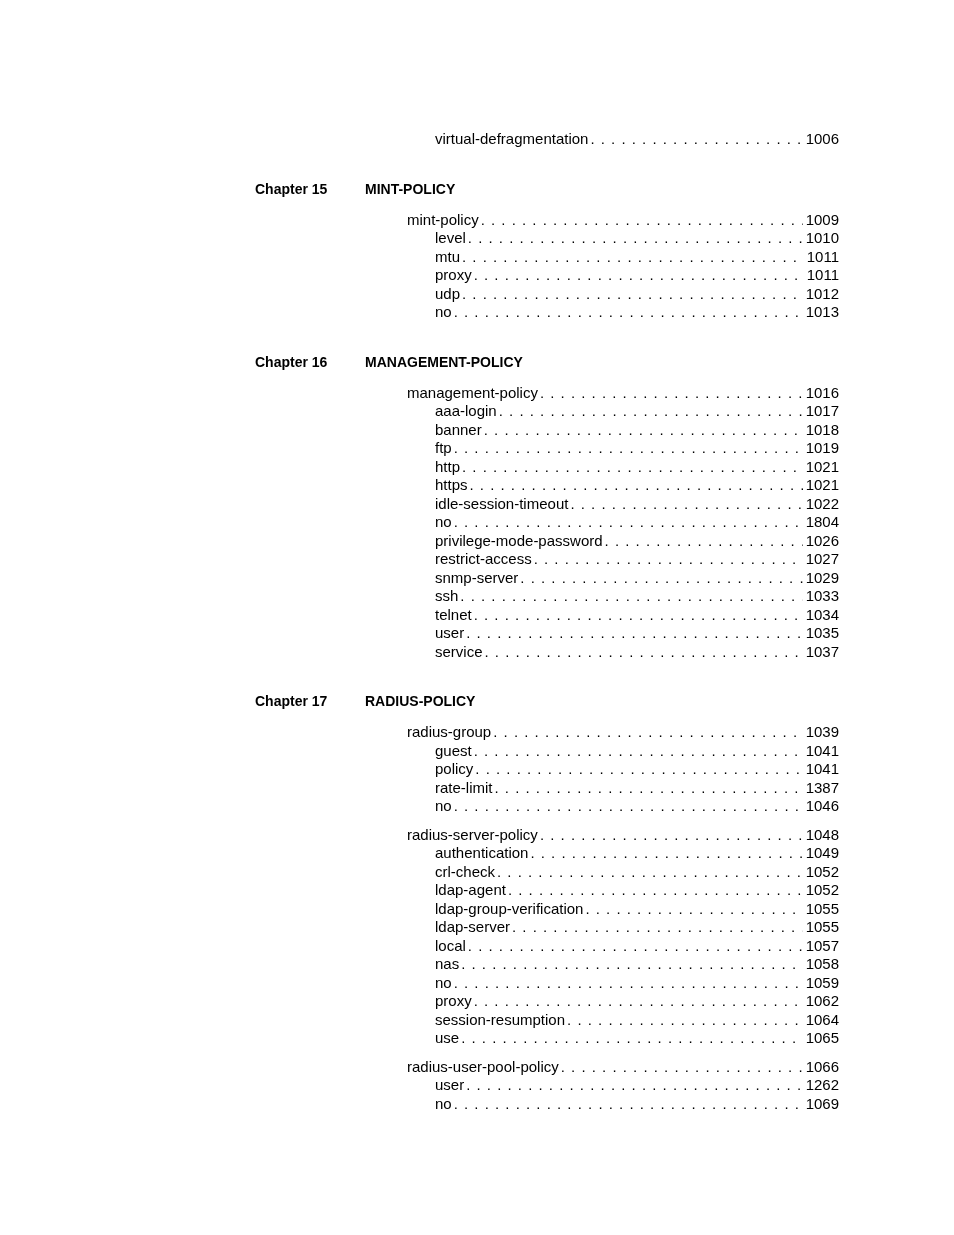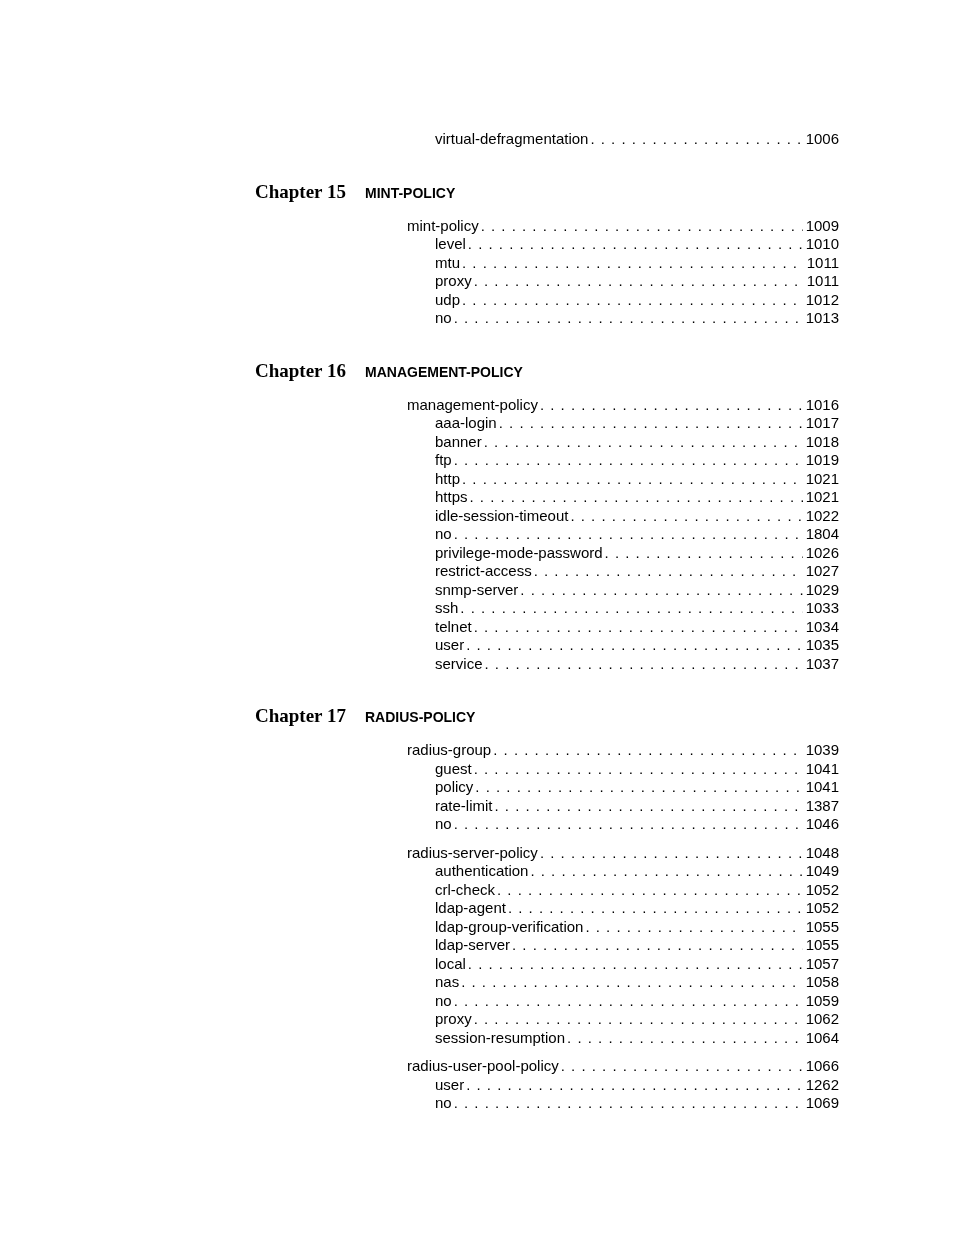--- a/index.html
+++ b/index.html
@@ -24,24 +24,23 @@
     .orphan-section {
       margin-bottom: 32px;
     }
     .chapter-row {
       display: flex;
       align-items: baseline;
       margin-bottom: 14px;
     }
     .chapter-label {
       font-weight: bold;
-      font-size: 19px;
+      font-size: 14px;
       width: 110px;
       flex-shrink: 0;
-      font-family: Liberation Serif, serif;
     }
     .chapter-title {
       font-weight: bold;
       font-size: 14px;
     }
     .entries {
       margin-left: 110px;
     }
     .entry-group {
       margin-bottom: 10px;
@@ -297,20 +296,25 @@
           <div class="entry-row level-1">
             <span class="entry-label">proxy</span>
             <span class="entry-dots"></span>
             <span class="entry-page">1062</span>
           </div>
           <div class="entry-row level-1">
             <span class="entry-label">session-resumption</span>
             <span class="entry-dots"></span>
             <span class="entry-page">1064</span>
           </div>
+          <div class="entry-row level-1">
+            <span class="entry-label">use</span>
+            <span class="entry-dots"></span>
+            <span class="entry-page">1065</span>
+          </div>
         </div>
         <div class="entry-group">
           <div class="entry-row level-0">
             <span class="entry-label">radius-user-pool-policy</span>
             <span class="entry-dots"></span>
             <span class="entry-page">1066</span>
           </div>
           <div class="entry-row level-1">
             <span class="entry-label">user</span>
             <span class="entry-dots"></span>

